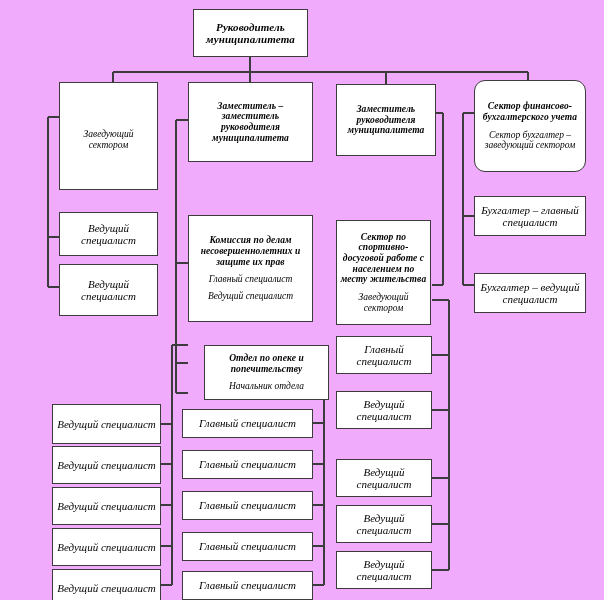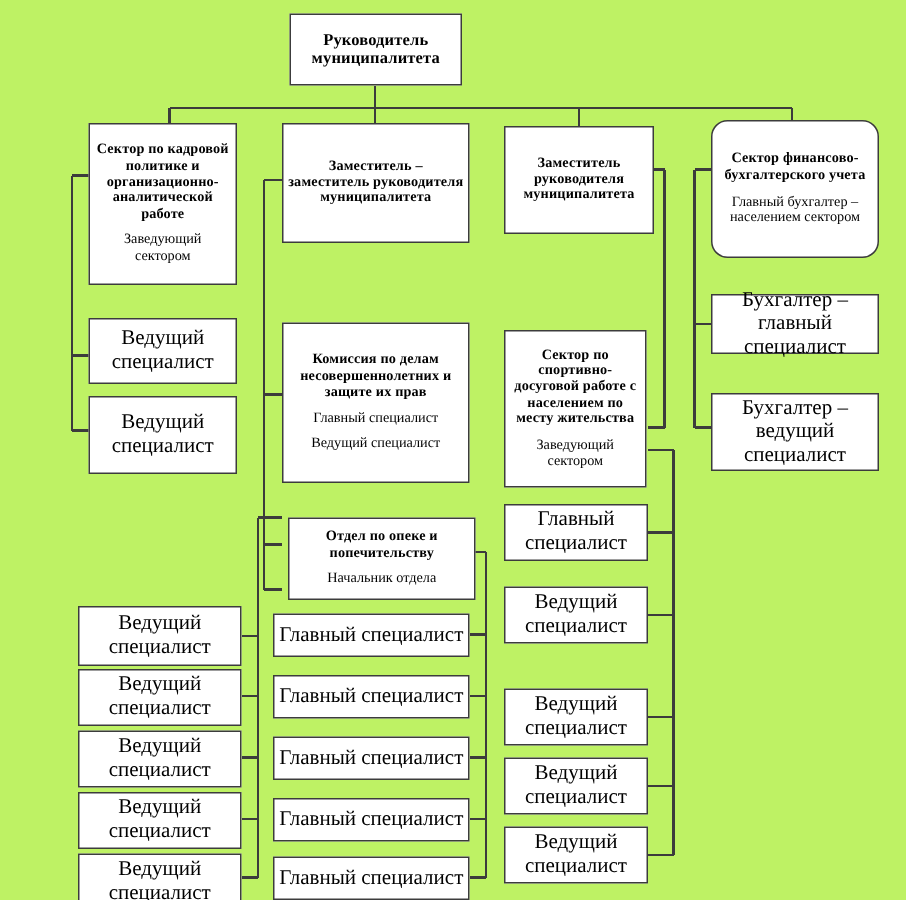--- a/index.html
+++ b/index.html
@@ -4,23 +4,24 @@
 <style>
   html, body {
     margin: 0;
     padding: 0;
     background: #ffffff;
   }
   #chart-root {
     position: relative;
     width: 604px;
     height: 600px;
-    background: #bef264;
+    background: #f0abfc;
     font-family: "Liberation Serif", "DejaVu Serif", serif;
     overflow: hidden;
+    font-style: italic;
   }
   #connectors {
     position: absolute;
     left: 0;
     top: 0;
     width: 604px;
     height: 600px;
     pointer-events: none;
   }
   .node {
@@ -42,21 +43,21 @@
     font-size: 9.5px;
     letter-spacing: 0.1px;
   }
   .node .sub {
     font-weight: normal;
     font-size: 9.5px;
     margin-top: 7px;
   }
   .node .plain {
     font-weight: normal;
-    font-size: 14px;
+    font-size: 11px;
   }
   .node.root .title {
     font-size: 11px;
   }
   .node .sub.tight {
     margin-top: 6px;
   }
 </style>
 </head>
 <body>
@@ -120,21 +121,20 @@
       <path d="M 463 216 L 474 216"></path>
       <path d="M 463 285 L 474 285"></path>
     </g>
   </svg>
 
   <div class="node root" style="left:193px; top:9px; width:115px; height:48px;">
     <span class="title">Руководитель муниципалитета</span>
   </div>
 
   <div class="node" style="left:59px; top:82px; width:99px; height:108px;">
-    <span class="title">Сектор по кадровой политике и организационно-аналитической работе</span>
     <span class="sub">Заведующий сектором</span>
   </div>
 
   <div class="node" style="left:59px; top:212px; width:99px; height:44px;">
     <span class="plain">Ведущий специалист</span>
   </div>
 
   <div class="node" style="left:59px; top:264px; width:99px; height:52px;">
     <span class="plain">Ведущий специалист</span>
   </div>
@@ -158,21 +158,21 @@
   <div class="node" style="left:188px; top:82px; width:125px; height:80px;">
     <span class="title">Заместитель – заместитель руководителя муниципалитета</span>
   </div>
 
   <div class="node" style="left:188px; top:215px; width:125px; height:107px;text-align:center;">
     <span class="title">Комиссия по делам несовершеннолетних и защите их прав</span>
     <span class="sub">Главный специалист</span>
     <span class="sub tight">Ведущий специалист</span>
   </div>
 
-  <div class="node" style="left:192px; top:345px; width:125px; height:55px;">
+  <div class="node" style="left:204px; top:345px; width:125px; height:55px;">
     <span class="title">Отдел по опеке и попечительству</span>
     <span class="sub">Начальник отдела</span>
   </div>
 
   <div class="node" style="left:182px; top:409px; width:131px; height:29px;">
     <span class="plain">Главный специалист</span>
   </div>
   <div class="node" style="left:182px; top:450px; width:131px; height:29px;">
     <span class="plain">Главный  специалист</span>
   </div>
@@ -206,23 +206,23 @@
   </div>
   <div class="node" style="left:336px; top:505px; width:96px; height:38px;">
     <span class="plain">Ведущий специалист</span>
   </div>
   <div class="node" style="left:336px; top:551px; width:96px; height:38px;">
     <span class="plain">Ведущий специалист</span>
   </div>
 
   <div class="node" style="left:474px; top:80px; width:112px; height:92px;border-radius:11px;">
     <span class="title">Сектор финансово-бухгалтерского учета</span>
-    <span class="sub">Главный бухгалтер – населением сектором</span>
+    <span class="sub">Сектор бухгалтер – заведующий сектором</span>
   </div>
 
   <div class="node" style="left:474px; top:196px; width:112px; height:40px;">
     <span class="plain">Бухгалтер – главный специалист</span>
   </div>
-  <div class="node" style="left:474px; top:262px; width:112px; height:52px;">
+  <div class="node" style="left:474px; top:273px; width:112px; height:40px;">
     <span class="plain">Бухгалтер – ведущий специалист</span>
   </div>
 
 </div>
 
 </body></html>

